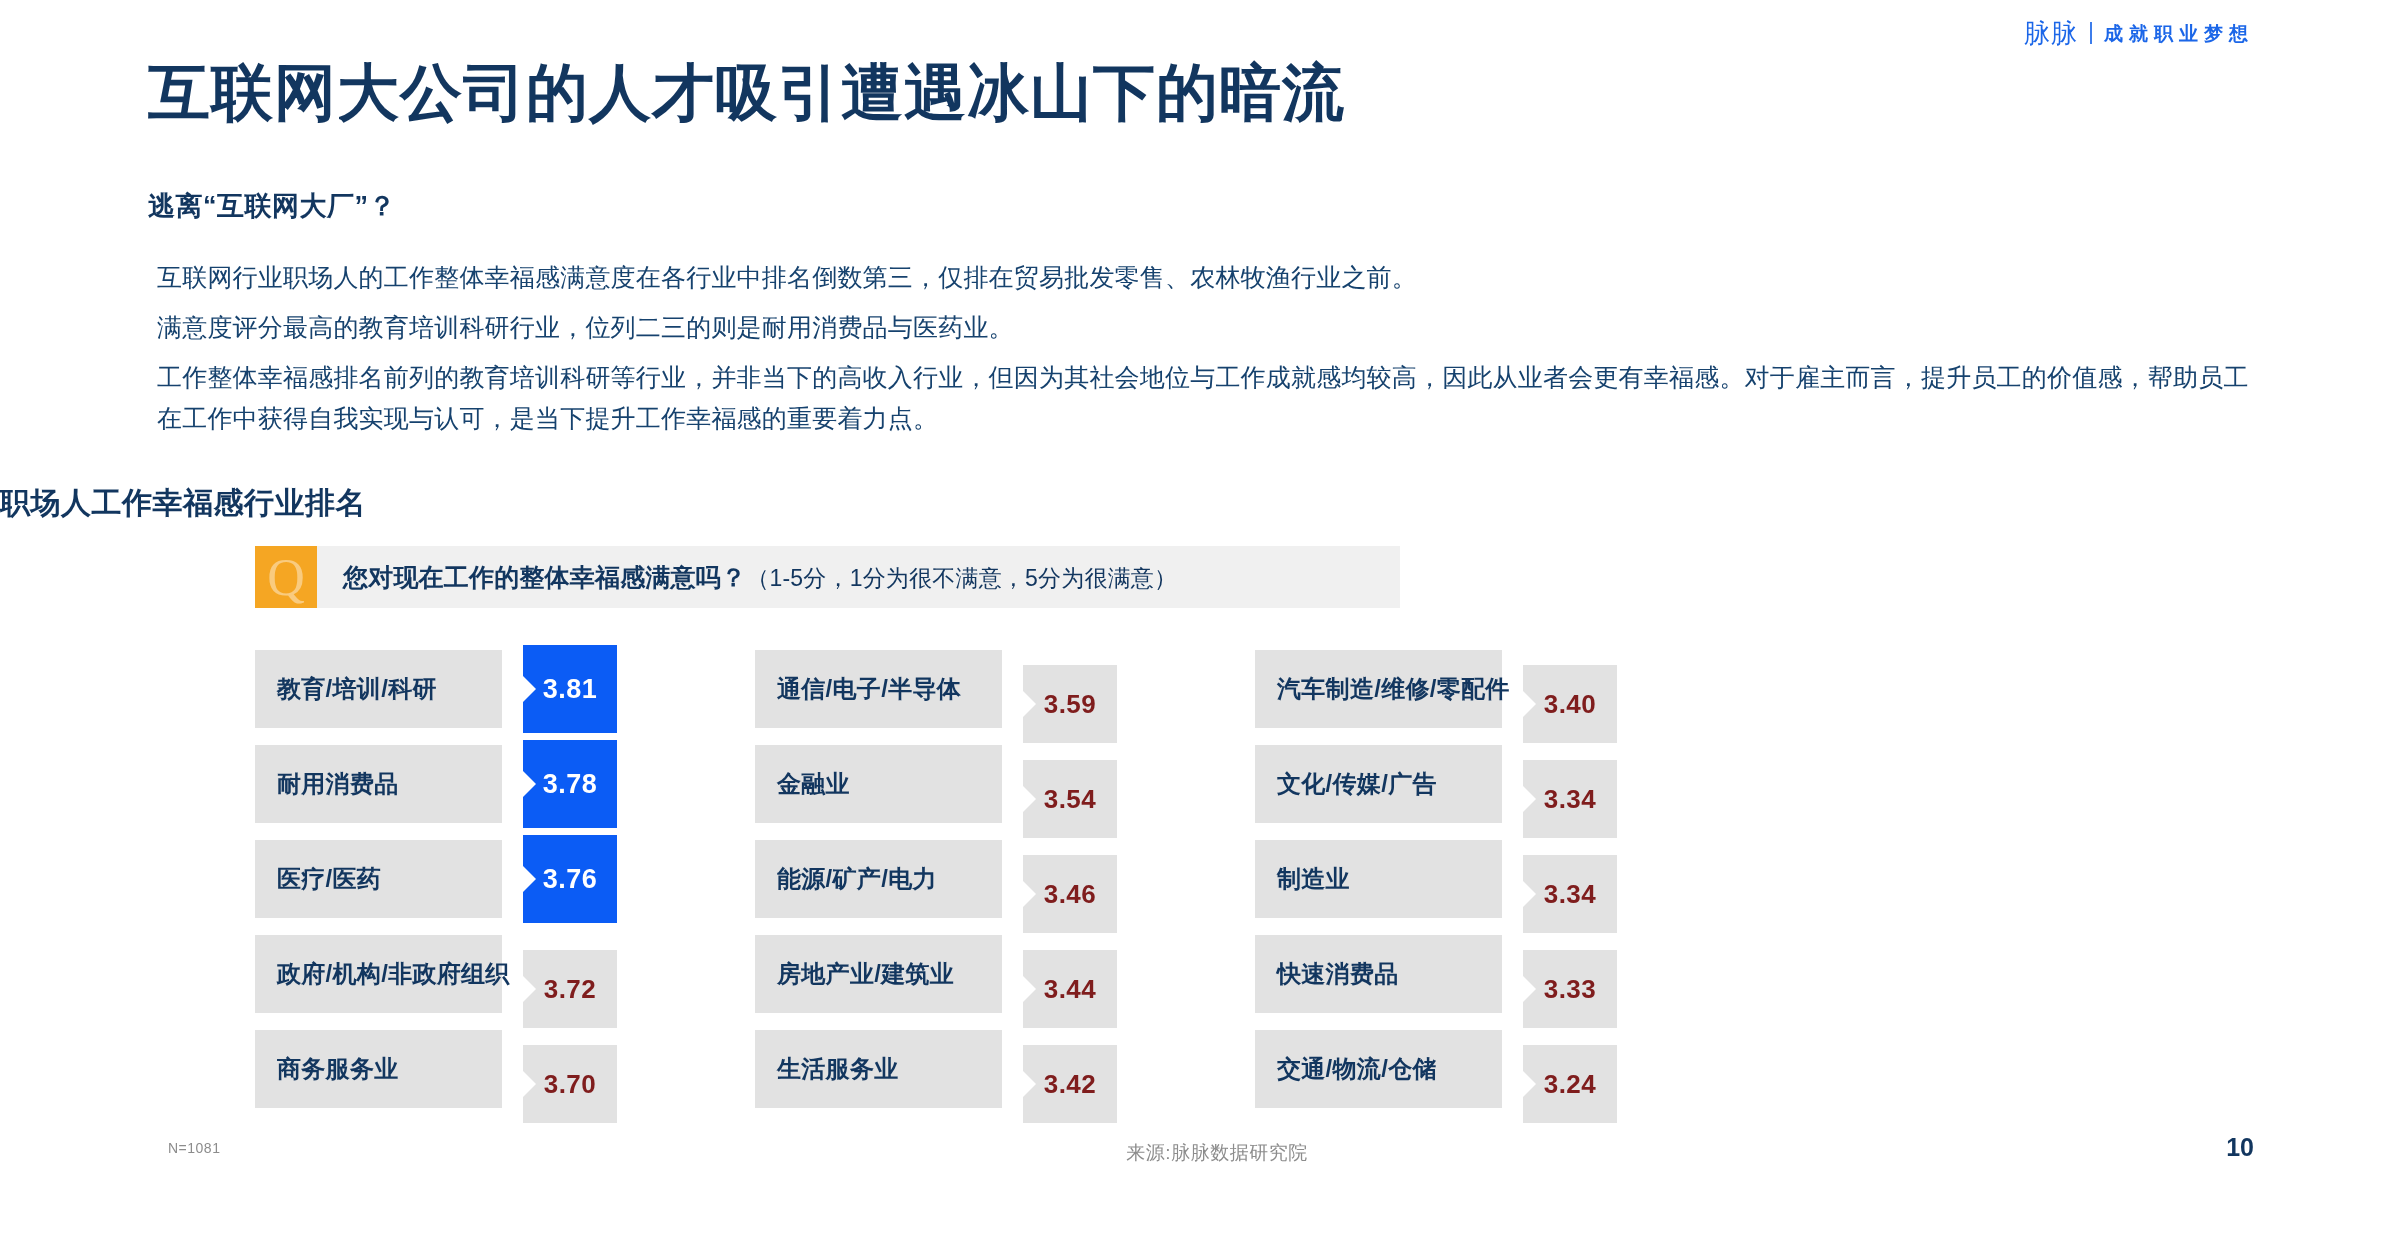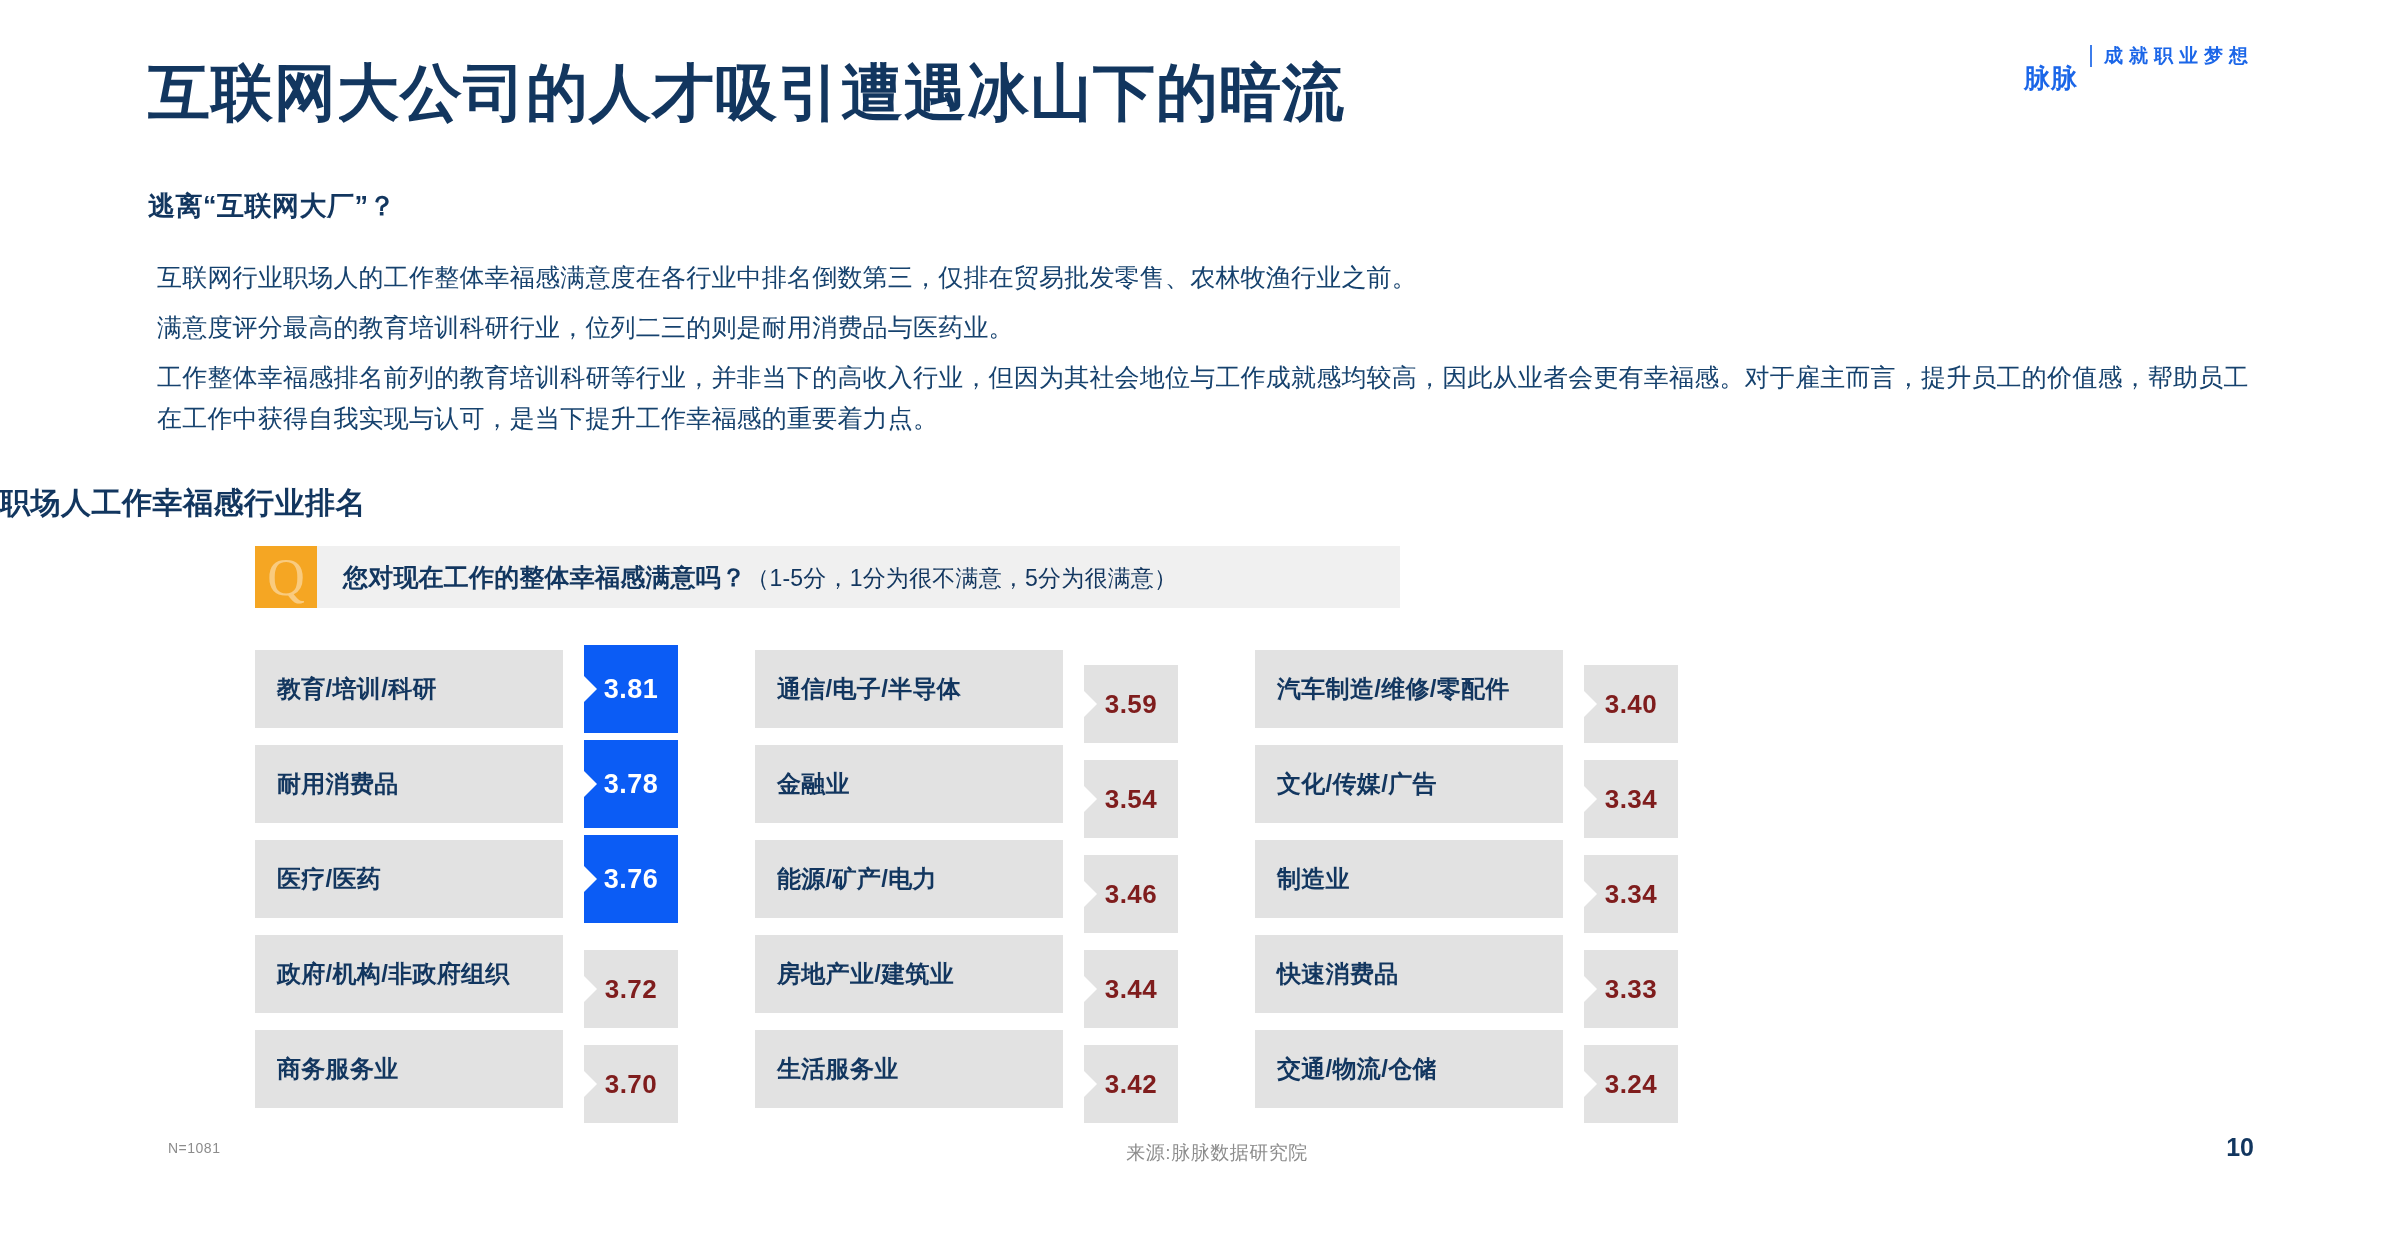--- a/index.html
+++ b/index.html
@@ -25,25 +25,24 @@
     position: absolute;
     top: 20px;
     right: 148px;
     display: flex;
     align-items: center;
     gap: 12px;
     white-space: nowrap;
   }
   .brand-mark {
     font-size: 26px;
-    font-weight: 700;
+    font-weight: 400;
     color: #1b66e8;
     letter-spacing: 1px;
     line-height: 1;
-    margin-top: 45px;
   }
   .brand-div {
     width: 2px;
     height: 22px;
     background: #1b66e8;
     opacity: .85;
   }
   .brand-slogan {
     font-size: 19px;
     font-weight: 600;
@@ -163,21 +162,21 @@
   }
   .row {
     position: relative;
     height: 78px;
     display: flex;
     align-items: stretch;
   }
   .row.empty { visibility: hidden; }
 
   .label-box {
-    width: 308px;
+    width: 247px;
     background: #e2e2e2;
     display: flex;
     align-items: center;
     padding-left: 22px;
     font-size: 24px;
     font-weight: 700;
     color: #12365f;
     letter-spacing: .3px;
     white-space: nowrap;
   }

